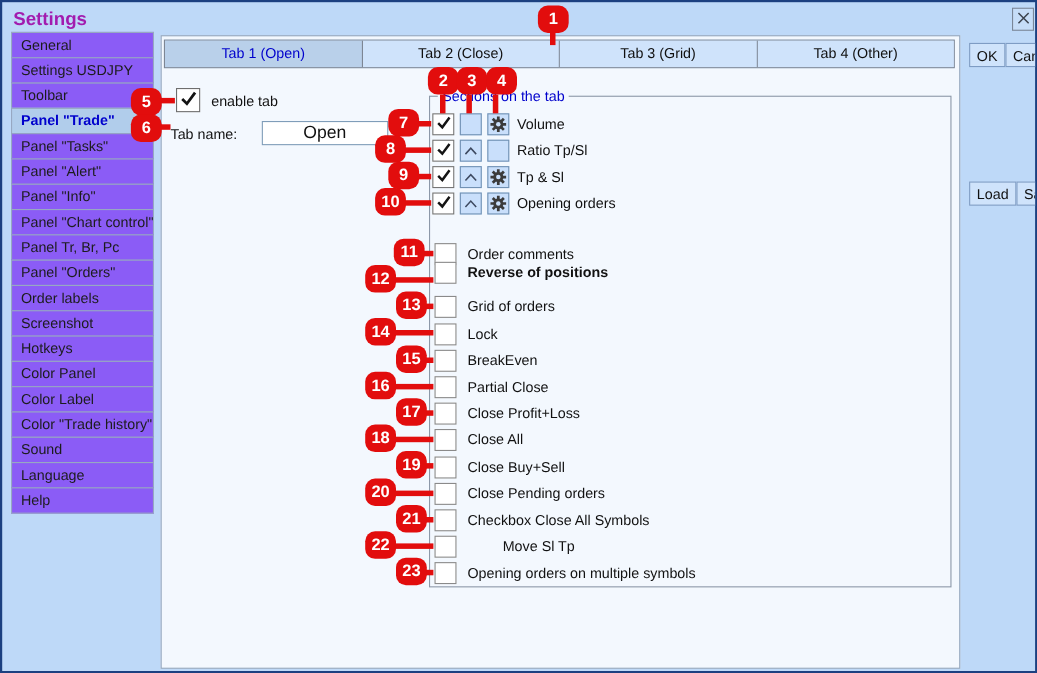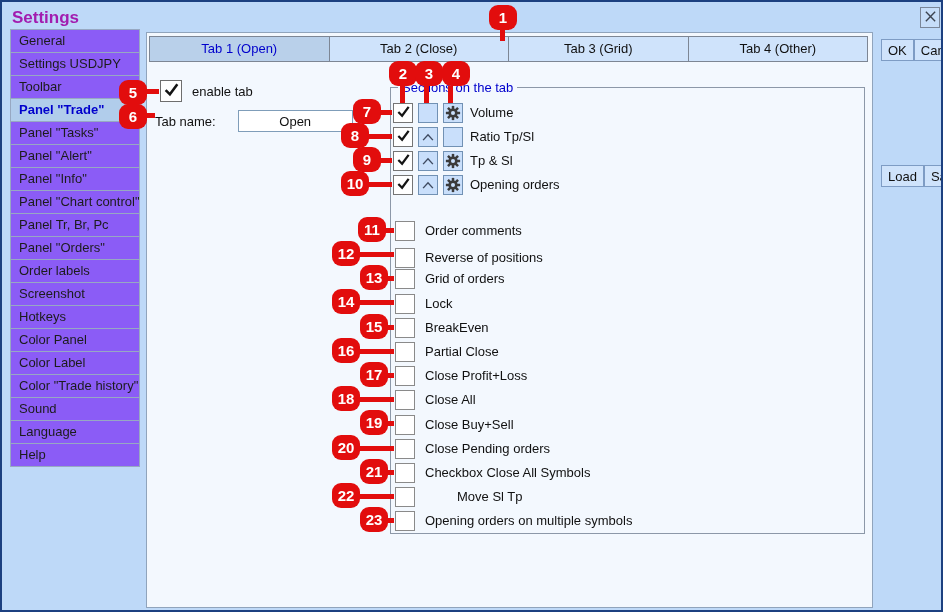--- a/index.html
+++ b/index.html
@@ -38,21 +38,21 @@
   .tab.selected { background:#b9d0ea; color:#0000cc; }
   .enable-row { position:absolute; left:13px; top:47px; display:flex; align-items:center; }
   .cb-big {
     width:22px; height:22px; background:#ffffff; border:1px solid #6e6e6e;
     display:inline-flex; align-items:center; justify-content:center;
   }
   .enable-row .lbl { margin-left:10px; }
   .tabname-row { position:absolute; left:8px; top:77px; display:flex; align-items:center; }
   .tabname-input {
     margin-left:22px; width:115px; height:22px; border:1px solid #7f9db9; background:#fff;
-    text-align:center; font-family:"Liberation Sans",sans-serif; font-size:13px; color:#111; outline:none;
+    text-align:center; font-family:"Liberation Sans",sans-serif; font-size:16px; color:#111; outline:none;
   }
   .groupbox { position:absolute; left:243px; top:54px; width:475px; height:447px; border:1px solid #8c98a8; }
   .group-legend { position:absolute; left:251px; top:47px; padding:0 4px; background:#f3f8fe; color:#0000cc; z-index:2; }
   .sec-row { position:absolute; left:246px; display:flex; align-items:center; height:20px; }
   .opt-row { position:absolute; left:248px; display:flex; align-items:center; height:20px; }
   .ctl {
     width:20px; height:20px; display:inline-flex; align-items:center; justify-content:center; margin-right:5px;
   }
   .ctl.checkbox { background:#ffffff; border:1px solid #757575; }
   .ctl.swatch, .ctl.chevron, .ctl.gear { background:#c9dffb; border:1px solid #7191b4; }
@@ -216,21 +216,21 @@
             </svg>
           </span>
           <span class="row-label">Opening orders</span>
         </div>
       </div>
     <div id="option-rows">
         <div class="opt-row" style="top: 188px;">
           <span class="ctl checkbox"></span>
           <span class="row-label">Order comments</span>
         </div>
-        <div class="opt-row" style="top: 215px;">
+        <div class="opt-row" style="top: 205px; font-weight: bold;">
           <span class="ctl checkbox"></span>
           <span class="row-label">Reverse of positions</span>
         </div>
         <div class="opt-row" style="top: 236.4px;">
           <span class="ctl checkbox"></span>
           <span class="row-label">Grid of orders</span>
         </div>
         <div class="opt-row" style="top: 260.6px;">
           <span class="ctl checkbox"></span>
           <span class="row-label">Lock</span>

